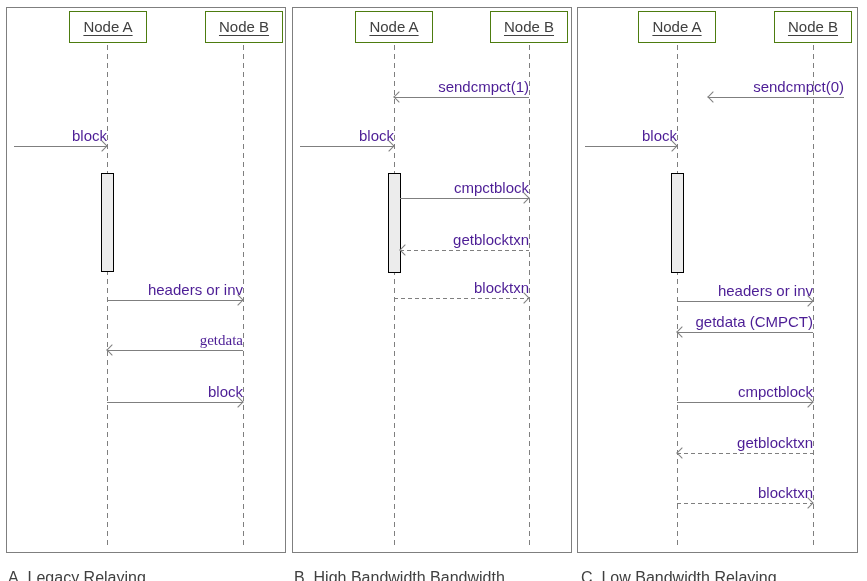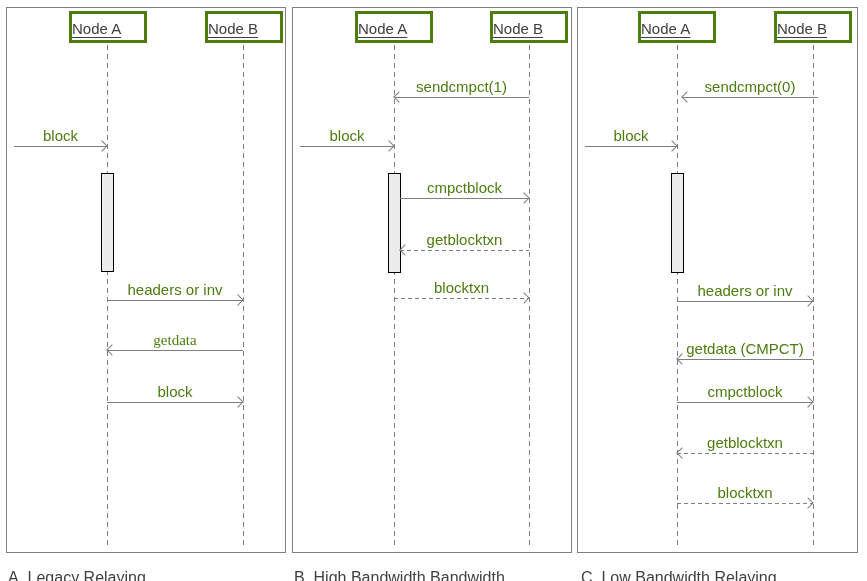--- a/index.html
+++ b/index.html
@@ -8,37 +8,37 @@
     font-family:"Liberation Sans",sans-serif;color:#404040;overflow:hidden;
   }
   .panel{
     position:absolute;top:7px;height:546px;border:1px solid #7f7f7f;
     background:#ffffff;box-sizing:border-box;
   }
   .panel-a{left:6px;width:280px;}
   .panel-b{left:292px;width:280px;}
   .panel-c{left:577px;width:281px;}
   .node-box{
-    position:absolute;top:11px;width:78px;height:32px;border:3px solid #4d7c0f;
-    box-sizing:border-box;background:#ffffff;text-align:left;line-height:30px;
+    position:absolute;top:11px;width:78px;height:32px;border:1px solid #4d7c0f;
+    box-sizing:border-box;background:#ffffff;text-align:center;line-height:30px;
     font-size:15px;color:#404040;
   }
   .node-box span{text-decoration:underline;text-underline-offset:3px;}
   .lifeline{
     position:absolute;top:45px;height:500px;width:1px;
     background:repeating-linear-gradient(to bottom,#7f7f7f 0 5px,transparent 5px 9px);
   }
   .activation{
     position:absolute;width:13px;border:1px solid #000000;background:#ececec;
     box-sizing:border-box;
   }
   .msg{position:absolute;}
   .msg-label{
-    font-size:15px;line-height:18px;height:18px;text-align:center;
-    white-space:nowrap;color:#4d7c0f;
+    font-size:15px;line-height:18px;height:18px;text-align:right;
+    white-space:nowrap;color:#4c1d95;
   }
   .msg-line{position:relative;height:1px;margin-top:1px;}
   .msg-line.solid{background:#7f7f7f;}
   .msg-line.dashed{background:repeating-linear-gradient(to right,#7f7f7f 0 4px,transparent 4px 7px);}
   .msg-line::after{content:"";position:absolute;width:8px;height:8px;top:-4px;box-sizing:border-box;}
   .msg-line.right::after{right:1px;border-top:1px solid #7f7f7f;border-right:1px solid #7f7f7f;transform:rotate(45deg);}
   .msg-line.left::after{left:1px;border-bottom:1px solid #7f7f7f;border-left:1px solid #7f7f7f;transform:rotate(45deg);}
   .caption{position:absolute;top:569px;font-size:16px;color:#404040;white-space:nowrap;}
 </style>
 </head>
@@ -100,33 +100,33 @@
   </div>
   <div class="caption" style="left:294px;">B. High Bandwidth Bandwidth</div>
 
   <div class="panel panel-c"></div>
   <div class="node-box" style="left:638px;"><span>Node A</span></div>
   <div class="node-box" style="left:774px;"><span>Node B</span></div>
   <div class="lifeline" style="left:677px;"></div>
   <div class="lifeline" style="left:813px;"></div>
   <div class="activation" style="left:671px;top:173px;height:100px;"></div>
 
-  <div class="msg" style="left:682px;top:78px;width:136px;">
+  <div class="msg" style="left:708px;top:78px;width:136px;">
     <div class="msg-label">sendcmpct(0)</div>
     <div class="msg-line solid left"></div>
   </div>
   <div class="msg" style="left:585px;top:127px;width:92px;">
     <div class="msg-label">block</div>
     <div class="msg-line solid right"></div>
   </div>
   <div class="msg" style="left:677px;top:282px;width:136px;">
     <div class="msg-label">headers or inv</div>
     <div class="msg-line solid right"></div>
   </div>
-  <div class="msg" style="left:677px;top:340px;width:136px;">
+  <div class="msg" style="left:677px;top:313px;width:136px;">
     <div class="msg-label">getdata (CMPCT)</div>
     <div class="msg-line solid left"></div>
   </div>
   <div class="msg" style="left:677px;top:383px;width:136px;">
     <div class="msg-label">cmpctblock</div>
     <div class="msg-line solid right"></div>
   </div>
   <div class="msg" style="left:677px;top:434px;width:136px;">
     <div class="msg-label">getblocktxn</div>
     <div class="msg-line dashed left"></div>

